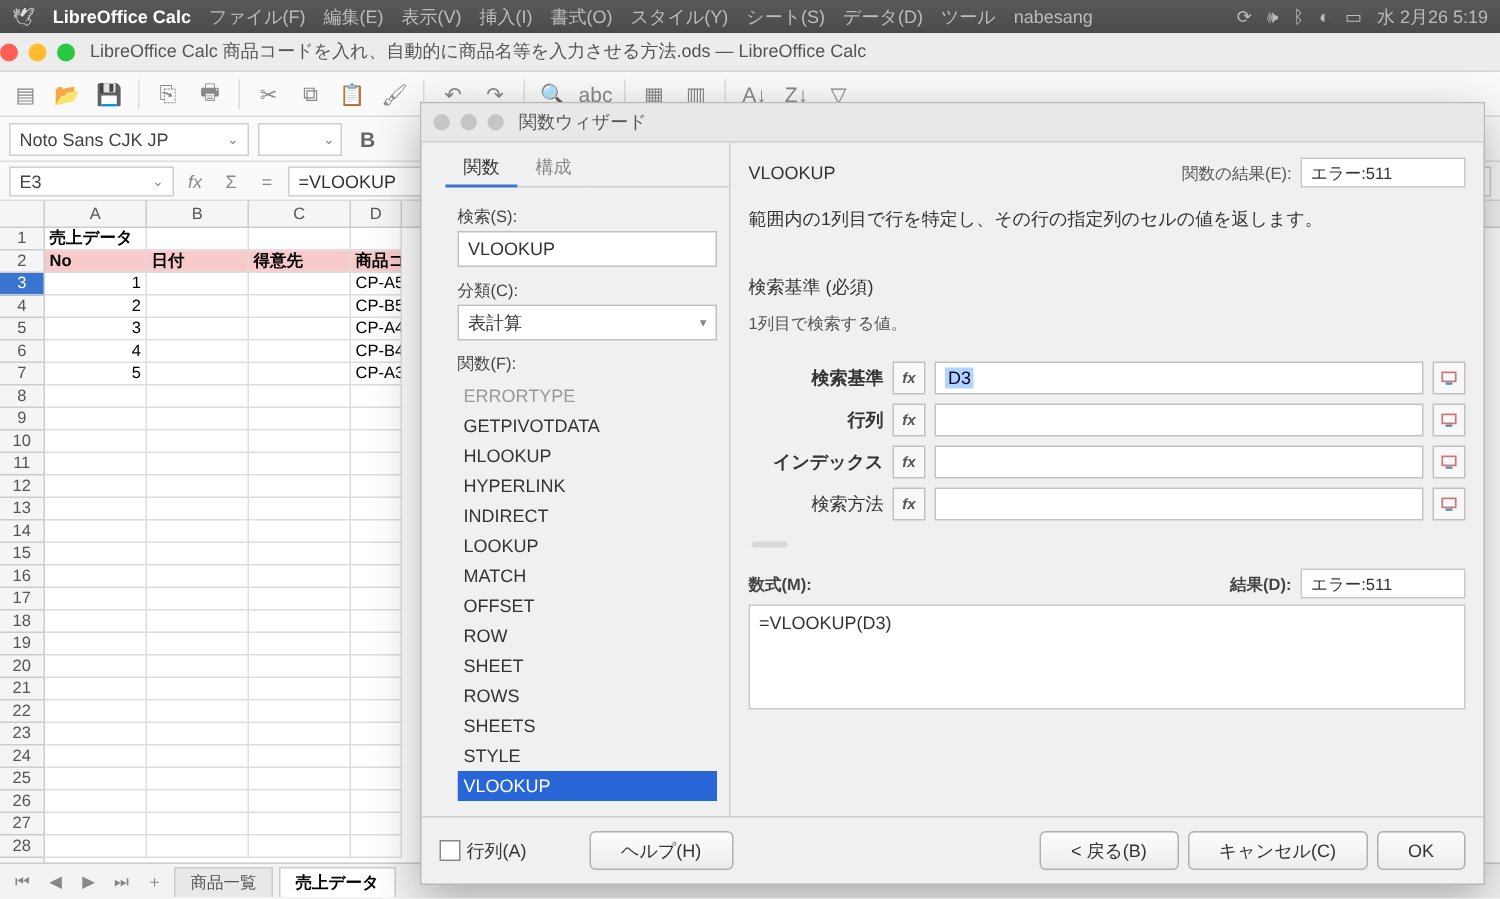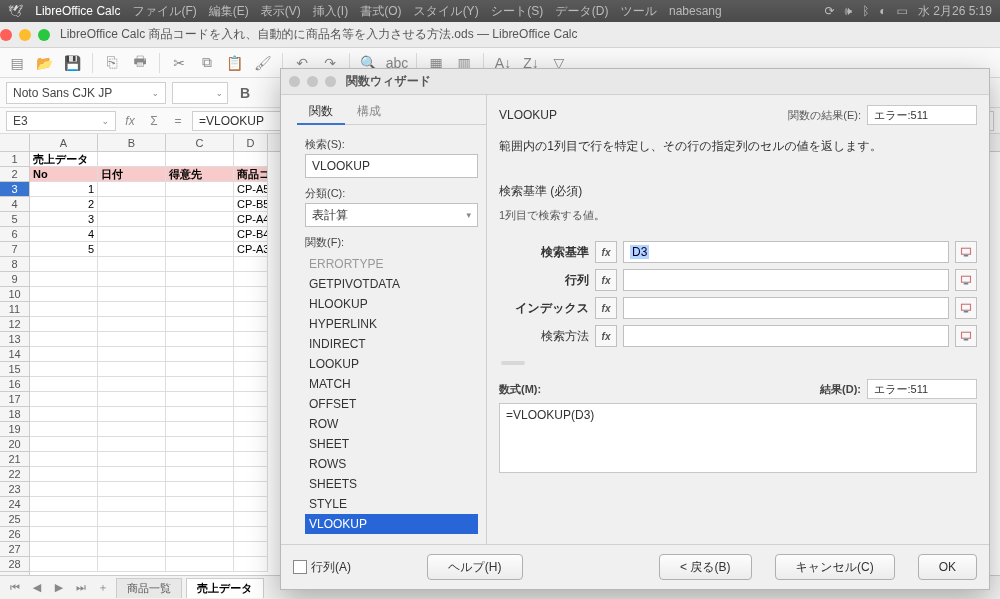--- a/index.html
+++ b/index.html
@@ -2,21 +2,21 @@
 <html><head>
 <meta charset="utf-8">
 <style>
 * { box-sizing: border-box; margin: 0; padding: 0; }
 body { font-family: -apple-system, "Helvetica Neue", Arial, sans-serif; font-size: 12px; background: #fff; overflow: hidden; width: 1000px; height: 599px; position: relative; }
 
 
 .menubar { height: 22px; background: linear-gradient(#5a5a5a,#4a4a4a); color: #ddd; display: flex; align-items: center; padding: 0 8px; font-size: 12px; gap: 12px; }
 .menubar .spacer { flex: 1; }
 .menubar .menu-item { color: #bbb; }
-.menubar .menu-item.active { color: #fff; }
+.menubar .menu-item.active { color: #fff; font-weight: bold; }
 .menubar .right { display: flex; gap: 10px; align-items: center; color: #bbb; }
 
 
 .titlebar { height: 26px; background: #ececec; display: flex; align-items: center; padding: 0 0; border-bottom: 1px solid #d4d4d4; }
 .traffic { display: flex; gap: 7px; margin-right: 10px; }
 .tl { width: 12px; height: 12px; border-radius: 50%; }
 .tl.red { background: #ff5f57; } .tl.yel { background: #febc2e; } .tl.grn { background: #28c840; }
 .titlebar .title { color: #555; font-size: 12px; }
 
 
@@ -53,21 +53,21 @@
 .sheettabs { position:absolute; bottom:0; left:0; right:0; height:24px; background:#f3f3f3; border-top:1px solid #ccc; display:flex; align-items:center; padding:0 6px; gap:4px; }
 .navbtn { width:18px; height:18px; color:#888; display:flex; align-items:center; justify-content:center; font-size:11px; }
 .tab { height:20px; padding:0 10px; background:#e8e8e8; border:1px solid #ccc; border-bottom:none; font-size:11px; display:flex; align-items:center; color:#555; }
 .tab.active { background:#fff; font-weight:bold; color:#000; }
 
 
 .dialog { position:absolute; left:280px; top:68px; width:710px; height:522px; background:#f0f0f0; border:1px solid #b8b8b8; box-shadow: 0 10px 30px rgba(0,0,0,.3); display:flex; flex-direction:column; }
 .dlg-title { height:26px; background:#e8e8e8; display:flex; align-items:center; padding:0 8px; border-bottom:1px solid #d0d0d0; }
 .dlg-traffic { display:flex; gap:7px; margin-right:10px; }
 .gl { width:11px; height:11px; border-radius:50%; background:#c6c6c6; }
-.dlg-title .t { color:#555; font-size:12px;font-weight:bold; }
+.dlg-title .t { color:#555; font-size:12px; }
 
 .dlg-body { flex:1; display:flex; border-bottom:1px solid #d0d0d0; overflow:hidden;padding-left:16px; }
 .dlg-left { width:190px; border-right:1px solid #d0d0d0; display:flex; flex-direction:column; padding:4px 8px 8px; gap:2px; }
 .dlg-tabs { display:flex; height:26px; margin: 0 -8px 4px; }
 .dlg-tab { padding:4px 12px; font-size:12px; color:#888; border-bottom:1px solid #d0d0d0; }
 .dlg-tab.active { color:#333; border-bottom:2px solid #3874d0; }
 .dlg-tabs .fill { flex:1; border-bottom:1px solid #d0d0d0; }
 
 .lbl { font-size:11px; color:#444; margin-top:6px; }
 .sinput { height:24px; border:1px solid #c0c0c0; background:#fff; padding:0 6px; font-size:12px; color:#333; display:flex; align-items:center; }
@@ -97,21 +97,21 @@
 .argrow .shrink svg { width:12px; height:12px; }
 
 .divline { height:4px; background:#d8d8d8; width:24px; margin:8px 0 10px 2px; border-radius:2px; }
 
 .formrow { display:flex; justify-content:space-between; align-items:center; margin-top:4px; }
 .formrow .flbl { font-size:11px; color:#444;font-weight:bold; }
 .formrow .rres { display:flex; align-items:center; gap:6px; }
 .formrow .resval2 { width:110px; height:20px; background:#fff; border:1px solid #c8c8c8; padding:0 6px; font-size:11px; color:#333; display:flex; align-items:center; }
 .formulabox { margin-top:4px; height:70px; border:1px solid #c8c8c8; background:#fff; padding:4px 6px; font-size:12px; color:#333; }
 
-.dlg-foot { height:44px; display:flex; align-items:center; padding:0 12px; gap:23px; }
+.dlg-foot { height:44px; display:flex; align-items:center; padding:0 12px; gap:6px; }
 .chk { display:flex; align-items:center; gap:4px; font-size:12px; color:#333; }
 .chkbox { width:14px; height:14px; border:1px solid #888; background:#fff; }
 .dlg-foot .spacer { width:30px; }
 .btn { height:26px; padding:0 20px; border:1px solid #b0b0b0; background:linear-gradient(#fdfdfd,#ececec); border-radius:4px; font-size:12px; color:#333; display:flex; align-items:center; }
 .btn.disabled { color:#aaa; }
 .dlg-foot .gap { flex:1; }
 
 .caret { font-size:9px; color:#888; }
 </style>
 </head>

